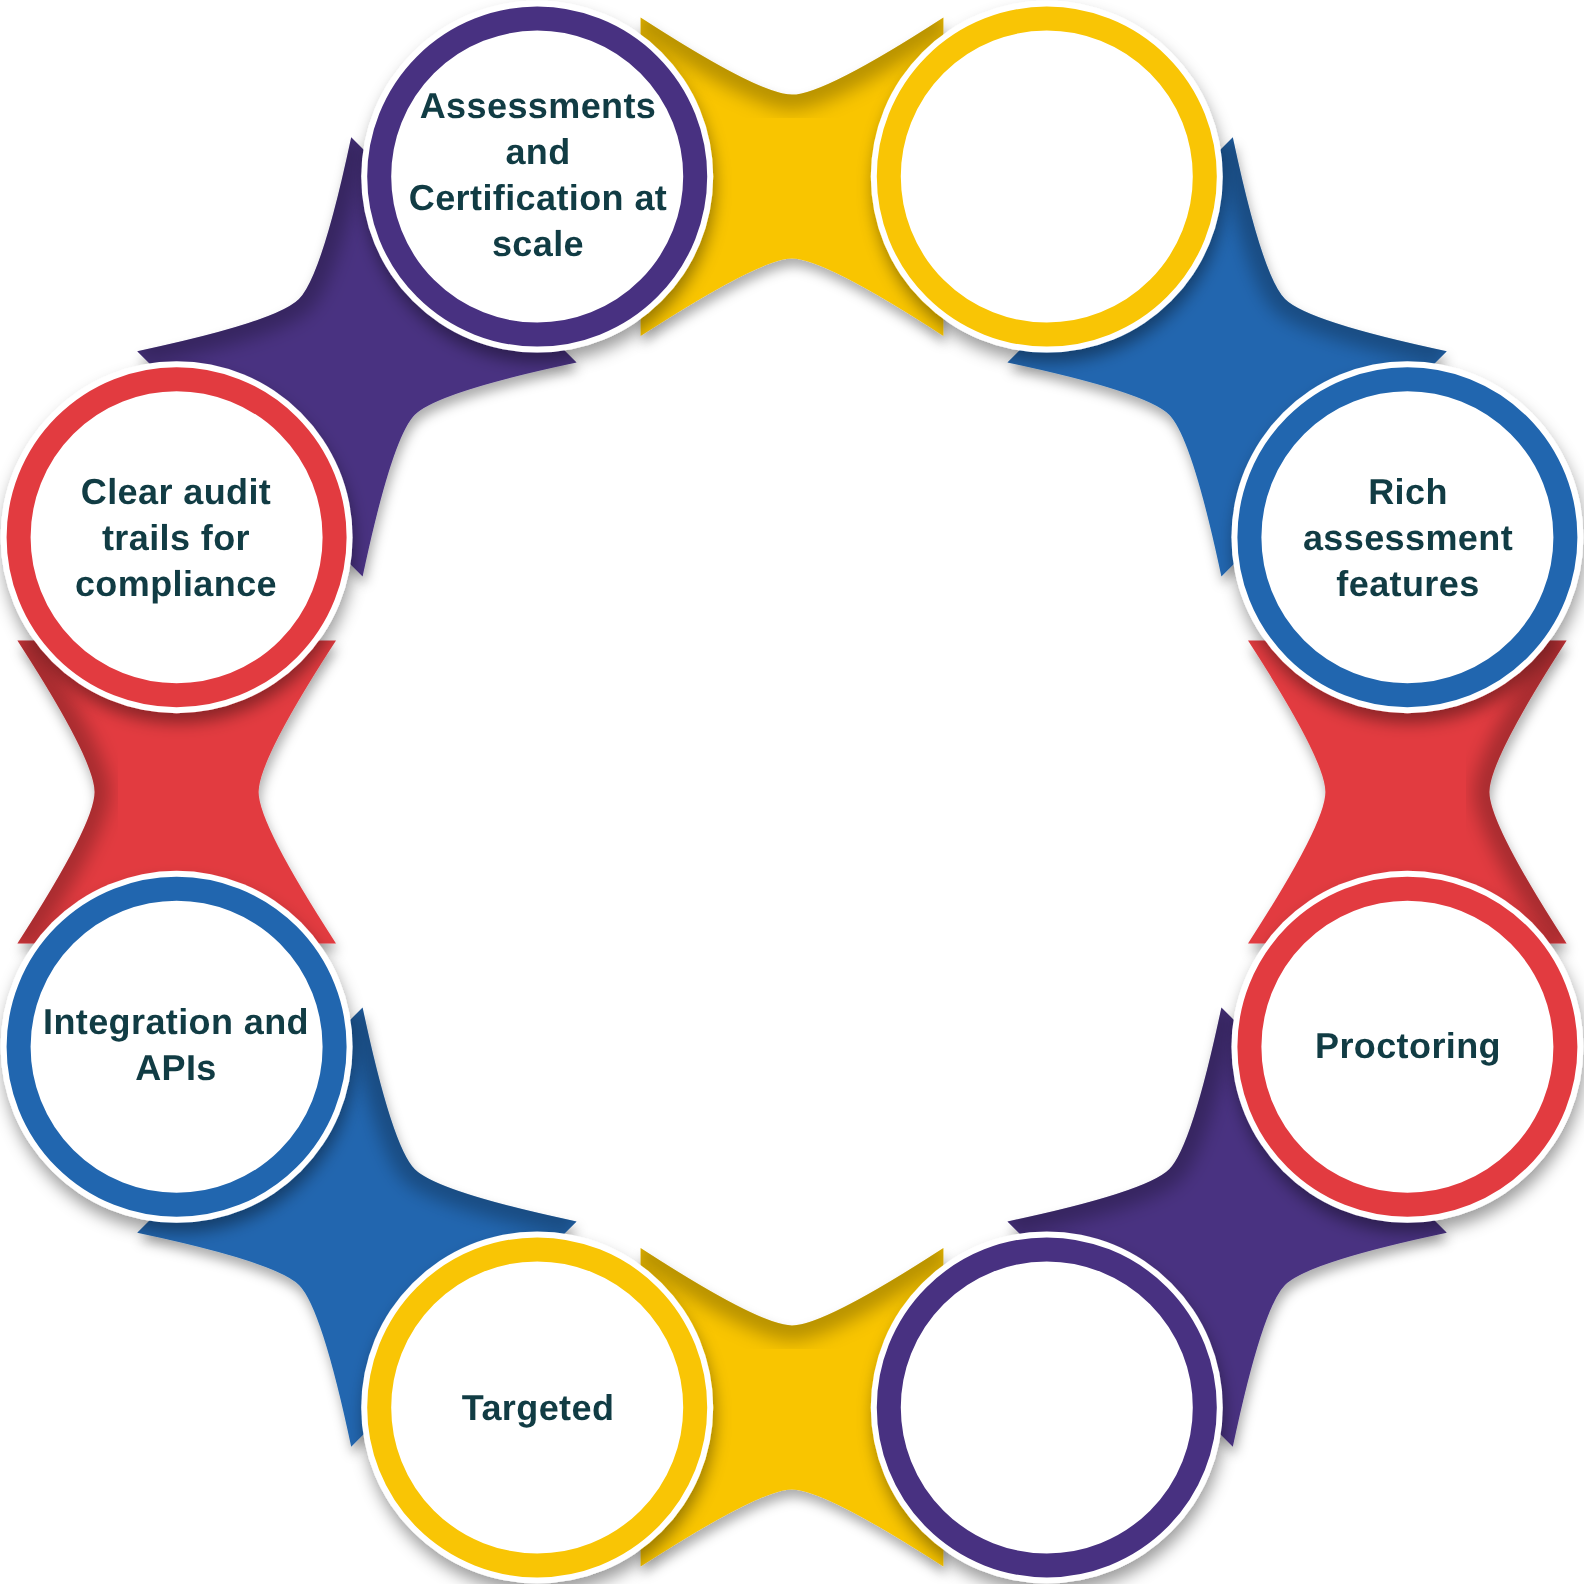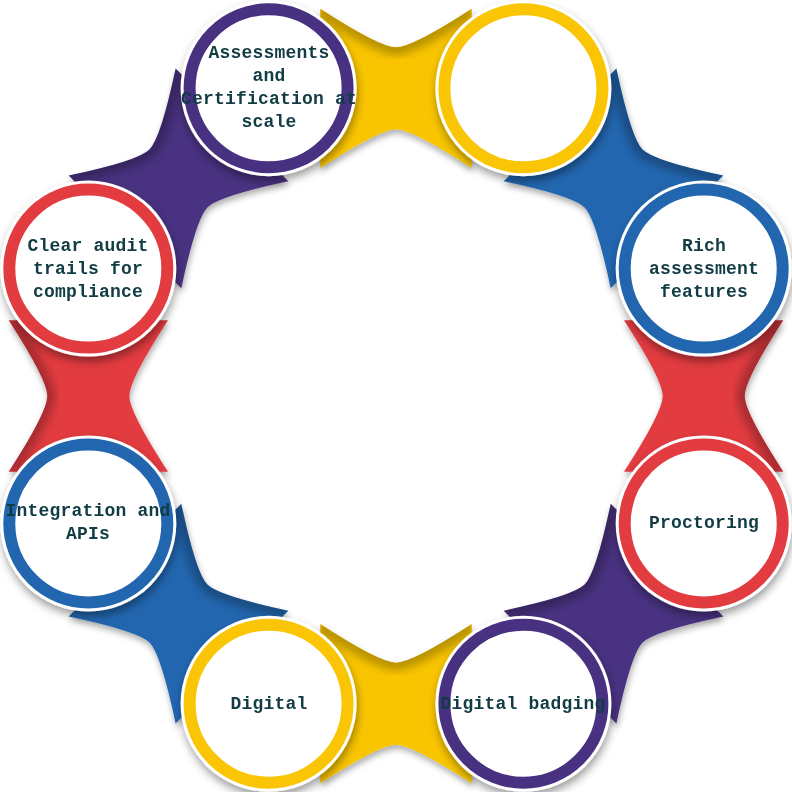--- a/index.html
+++ b/index.html
@@ -1,17 +1,17 @@
 <!DOCTYPE html>
 <html><head>
 <meta charset="utf-8">
 <style>
   html,body{margin:0;padding:0;background:#ffffff;}
   #stage{position:relative;width:792px;height:792px;overflow:hidden;background:#ffffff;
-         font-family:Liberation Mono, monospace;}
+         font-family:Liberation Sans, sans-serif;}
   #chain-svg{position:absolute;left:0;top:0;}
   #labels{position:absolute;left:0;top:0;width:792px;height:792px;pointer-events:none;}
   .lbl{position:absolute;width:184px;height:124px;display:flex;align-items:center;justify-content:center;
        text-align:center;white-space:pre-line;font-weight:700;font-size:18px;line-height:23px;
        letter-spacing:0.2px;}
 </style>
 </head>
 <body>
 
 <div id="stage">
@@ -118,21 +118,20 @@
     </svg>
   <div id="labels" style="color: rgb(17, 60, 68);">
       <div class="lbl" style="left: 177px; top: 26px;">Assessments
 and
 Certification at
 scale</div>
       <div class="lbl" style="left: 612px; top: 207px;">Rich
 assessment
 features</div>
       <div class="lbl" style="left: 612px; top: 461px;">Proctoring</div>
-      <div class="lbl" style="left: 431px; top: 642px;">Digital badging</div>
-      <div class="lbl" style="left: 177px; top: 642px;">Digital</div>
+      <div class="lbl" style="left: 177px; top: 642px;">Targeted</div>
       <div class="lbl" style="left: -4px; top: 461px;">Integration and
 APIs</div>
       <div class="lbl" style="left: -4px; top: 207px;">Clear audit
 trails for
 compliance</div>
     </div>
 </div>
 
 </body></html>

